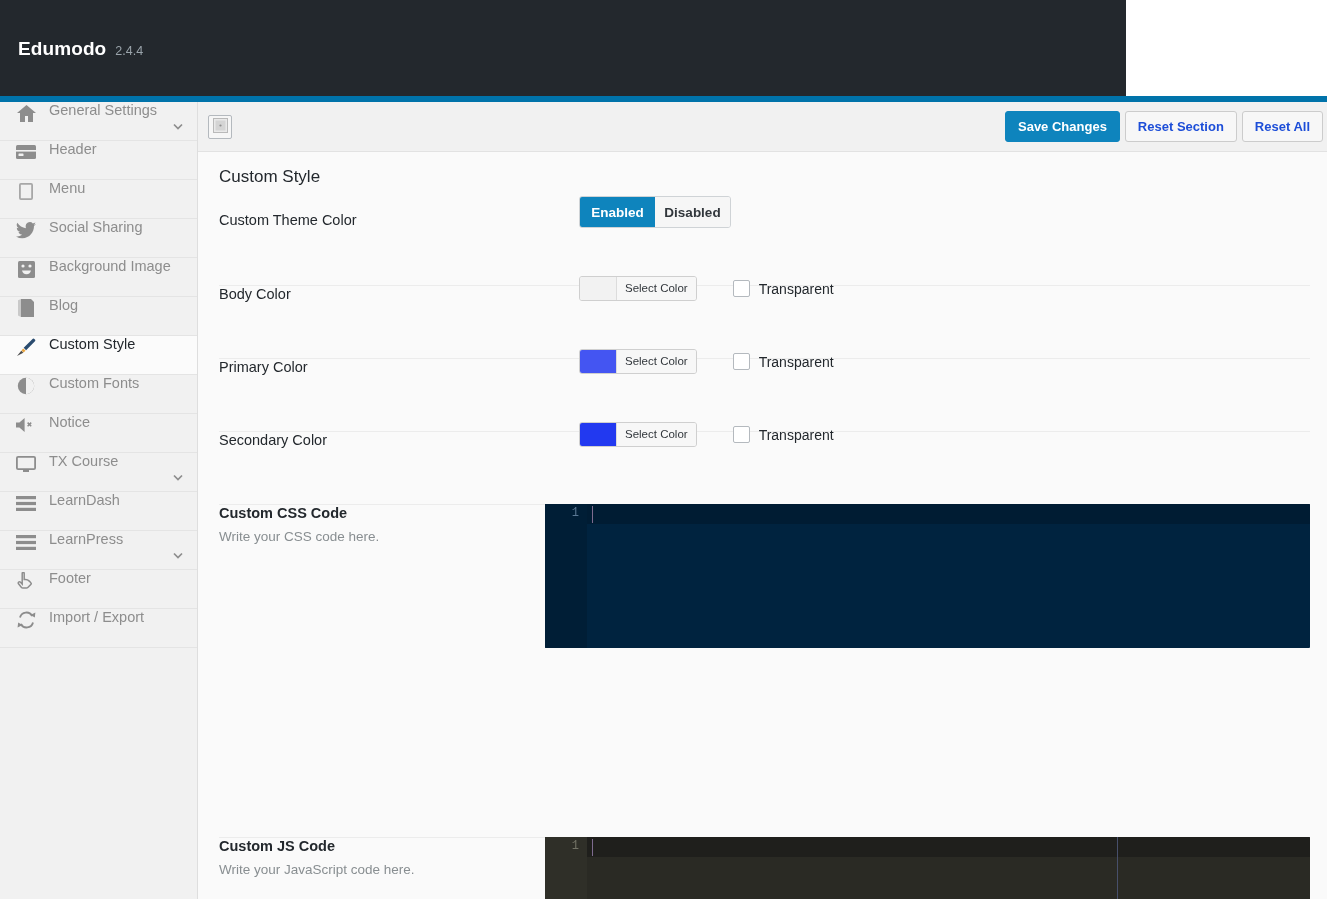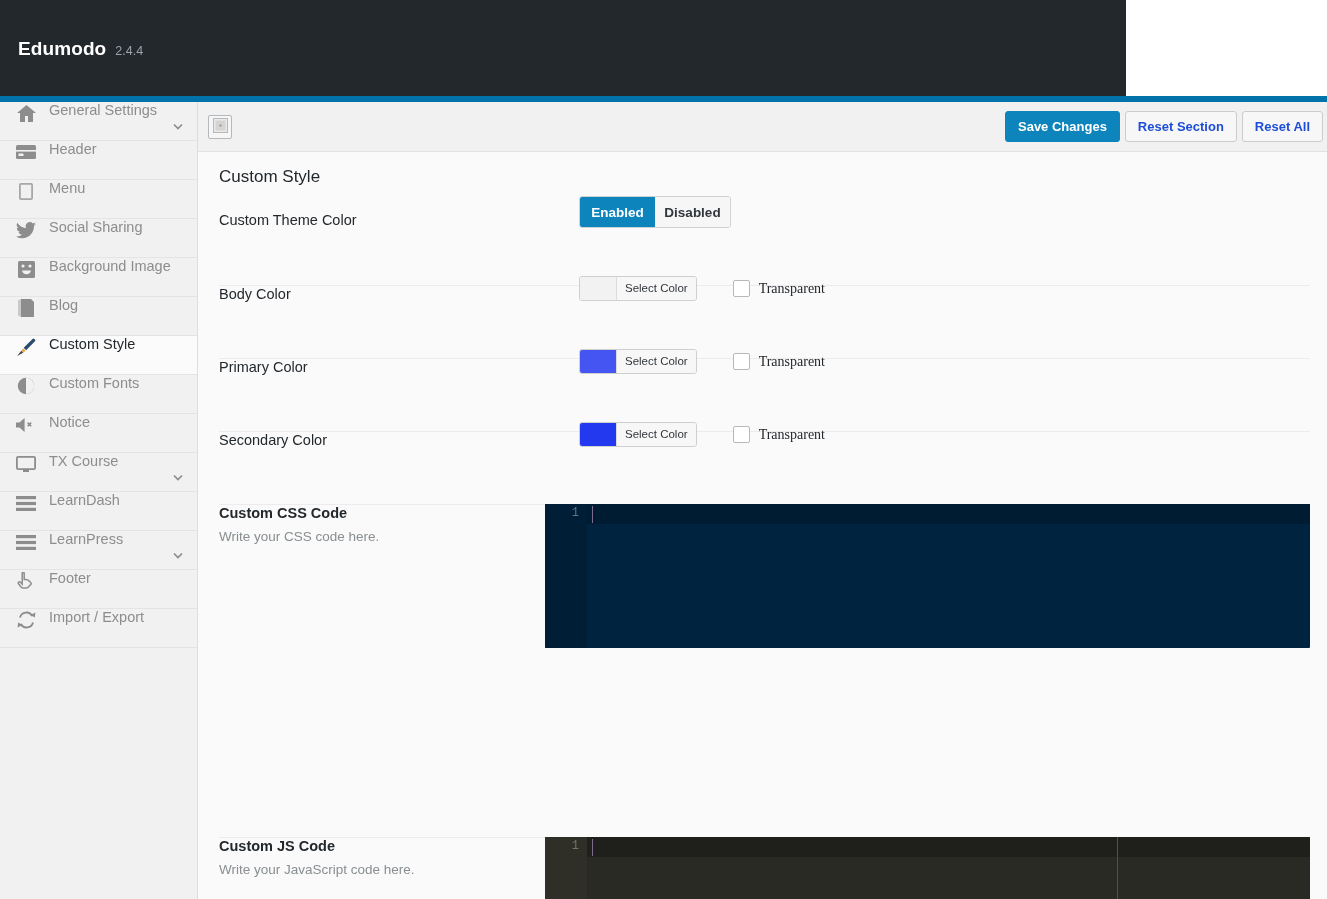--- a/index.html
+++ b/index.html
@@ -195,21 +195,21 @@
     background: #f7f7f7;
     white-space: nowrap;
   }
   .cbwrap { display: flex; align-items: center; margin-left: 22px; cursor: pointer; }
   .cbox {
     width: 17px; height: 17px;
     border: 1px solid #b4b9be;
     border-radius: 2px;
     background: #fff;
   }
-  .cblabel { font-size: 14px; color: #23282d; margin-left: 9px; font-family: Liberation Serif, serif; }
+  .cblabel { font-size: 14px; color: #23282d; margin-left: 9px; }
 
   
   .editor {
     position: absolute;
     border-radius: 1px;
     overflow: hidden;
     font-family: "Liberation Mono", monospace;
   }
   .ed-head { position: absolute; left: 0; top: 0; width: 100%; height: 20px; }
   .ed-gutter { position: absolute; left: 0; top: 0; width: 42px; height: 100%; }

